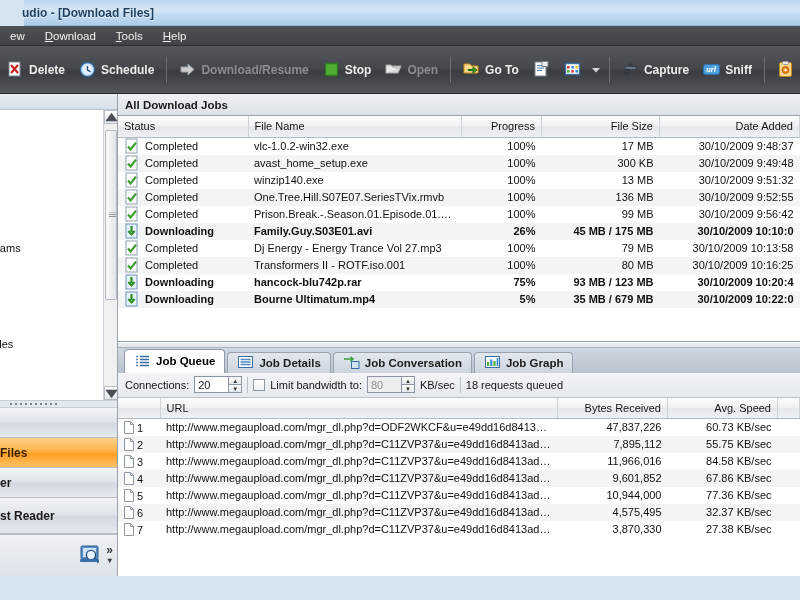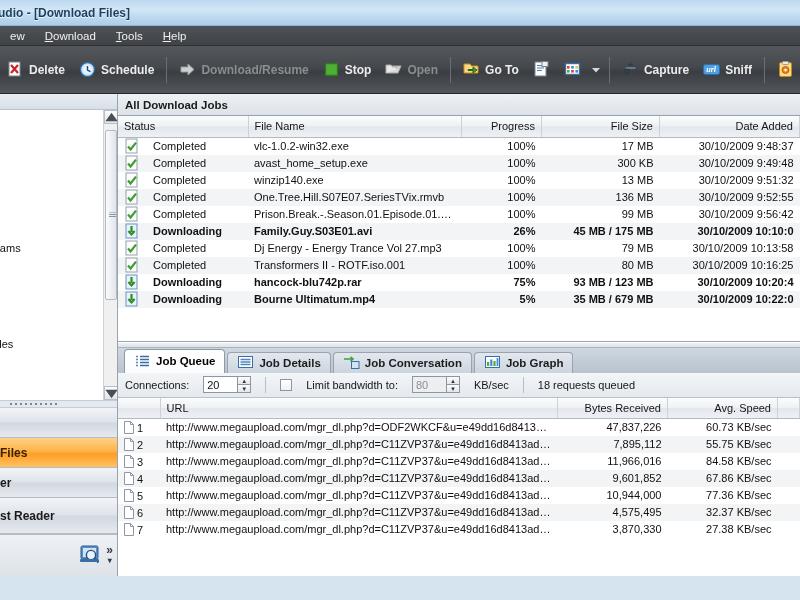--- a/index.html
+++ b/index.html
@@ -14,20 +14,21 @@
 
   #app { position: relative; width: 800px; height: 600px; }
 
   
   .titlebar {
     height: 26px;
     background: linear-gradient(to bottom, #bcd8ef 0%, #d4e6f6 40%, #c2dcf2 60%, #aecde8 100%);
     border-bottom: 1px solid #8fb4d4;
     display: flex; align-items: center;
     padding-left: 0px;
+    margin-left: 24px;
   }
   .titlebar .title {
     font-size: 12px; font-weight: bold; color: #1c3f5e;
     margin-left: -2px; white-space: nowrap;
     text-shadow: 0 1px 0 rgba(255,255,255,.7);
   }
 
   
   .menubar {
     height: 20px;
@@ -159,21 +160,21 @@
   }
   table.grid th.r { text-align: right; }
   table.grid td {
     height: 17px; font-size: 11px; color: #101010;
     padding: 0 6px; white-space: nowrap; overflow: hidden; text-overflow: ellipsis;
   }
   table.grid td.r { text-align: right; }
   tr.alt td { background: #f2f4f6; }
   tr.bold td { font-weight: bold; }
   td.status { padding-left: 3px; }
-  .stwrap { display: flex; align-items: center; gap: 12px; }
+  .stwrap { display: flex; align-items: center; gap: 4px; }
 
   .jobs-filler { background: #fff; }
 
   
   .splitter { height: 6px; background: linear-gradient(to bottom,#eceff2,#dfe4e9); border-top:1px solid #fff; border-bottom: 1px solid #aab2bb;}
 
   
   .bottom { flex: 1 1 auto; display: flex; flex-direction: column; background: #eef1f5; min-height: 0; }
 
   .tabstrip {
@@ -188,21 +189,21 @@
     background: linear-gradient(to bottom,#e3e8ee,#ccd4dd);
     border: 1px solid #9aa3ad; border-bottom: none;
     border-radius: 4px 4px 0 0; cursor: default; white-space: nowrap;
   }
   .tab.active {
     height: 24px; background: linear-gradient(to bottom,#ffffff,#fbfcfd);
     border-color: #8e99a4; color: #000;
   }
 
   .ctlbar {
-    height: 25px; display: flex; align-items: center; gap: 14px;
+    height: 25px; display: flex; align-items: center; gap: 5px;
     background: linear-gradient(to bottom,#f3f5f8,#e4e9ee);
     border-bottom: 1px solid #b8c0c9; padding: 0 7px;
     font-size: 11px; color: #151515; white-space: nowrap;
   }
   .spin { display: flex; align-items: stretch; height: 17px; }
   .spin input {
     width: 34px; height: 17px; border: 1px solid #8c97a3; border-right: none;
     font-family: "Liberation Sans", sans-serif; font-size: 11px; padding: 0 3px;
     background: #fff; color: #111; outline: none;
   }

